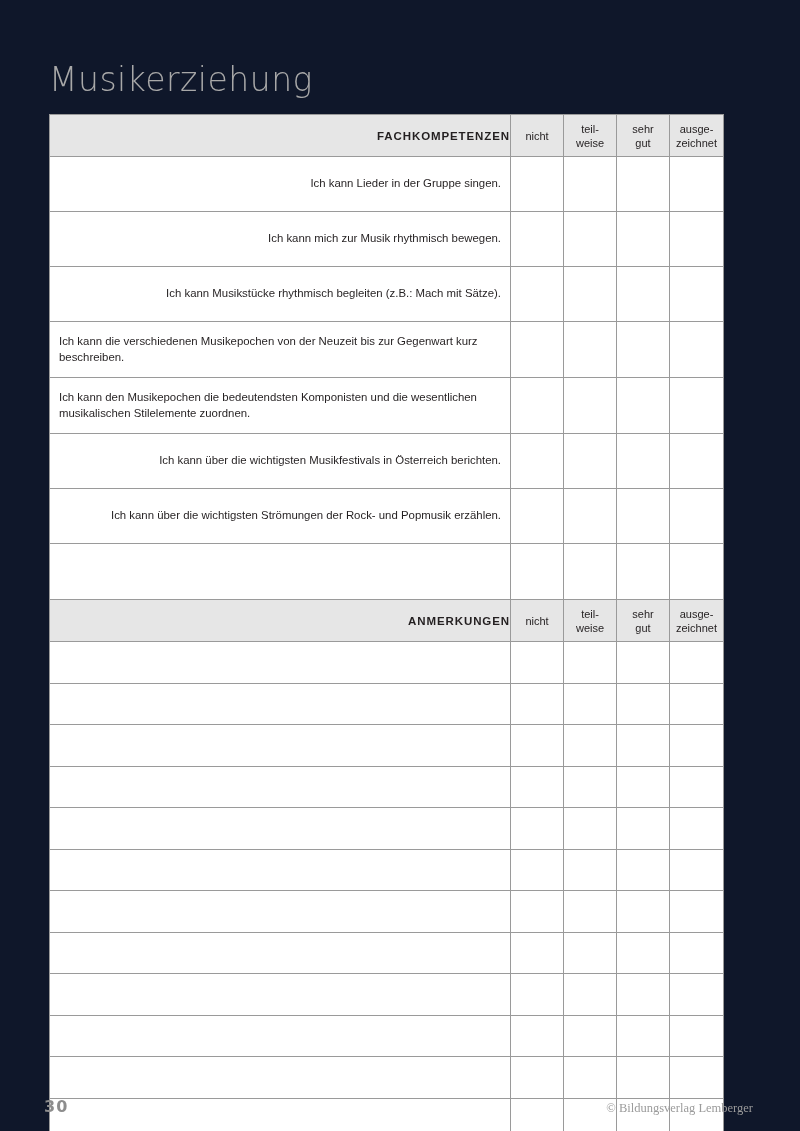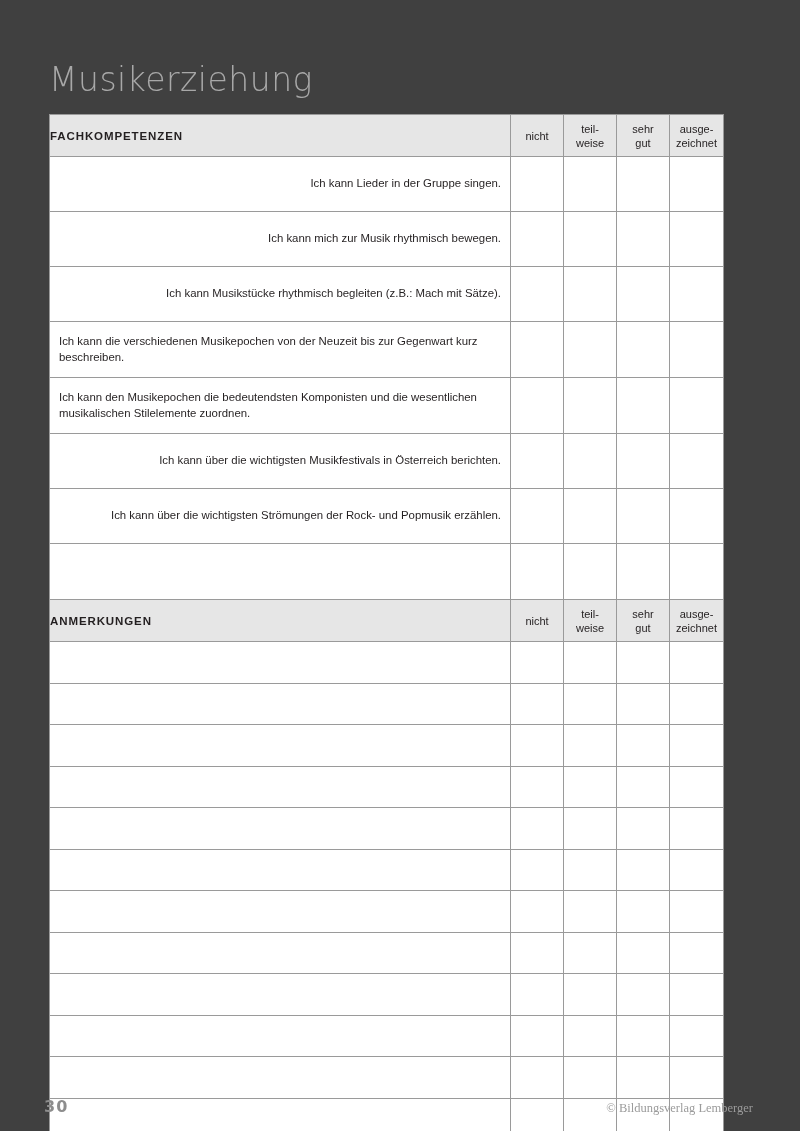--- a/index.html
+++ b/index.html
@@ -13,21 +13,21 @@
     height: 1131px;
     position: relative;
     font-family: "Liberation Sans", sans-serif;
     color: #231f20;
     overflow: hidden;
   }
 
   .page {
     position: absolute;
     inset: 0;
-    background: #404040;
+    background: #0f172a;
   }
 
   
   .page-title {
     position: absolute;
     left: 49px;
     top: 60px;
     font-family: "DejaVu Sans", sans-serif;
     font-size: 33px;
     font-weight: 300;
@@ -58,21 +58,21 @@
   col.c-r2    { width: 53px; }
   col.c-r3    { width: 53px; }
   col.c-r4    { width: 54px; }
 
   
   tr.section-header td {
     background: #e6e6e6;
     border-color: #9a9a9a;
   }
   .section-title {
-    text-align: left;
+    text-align: right;
     font-size: 11.5px;
     font-weight: bold;
     letter-spacing: 0.9px;
     color: #231f20;
     height: 41px;
     padding: 0 4px;
   }
   .rating-head {
     text-align: center;
     font-size: 11px;

